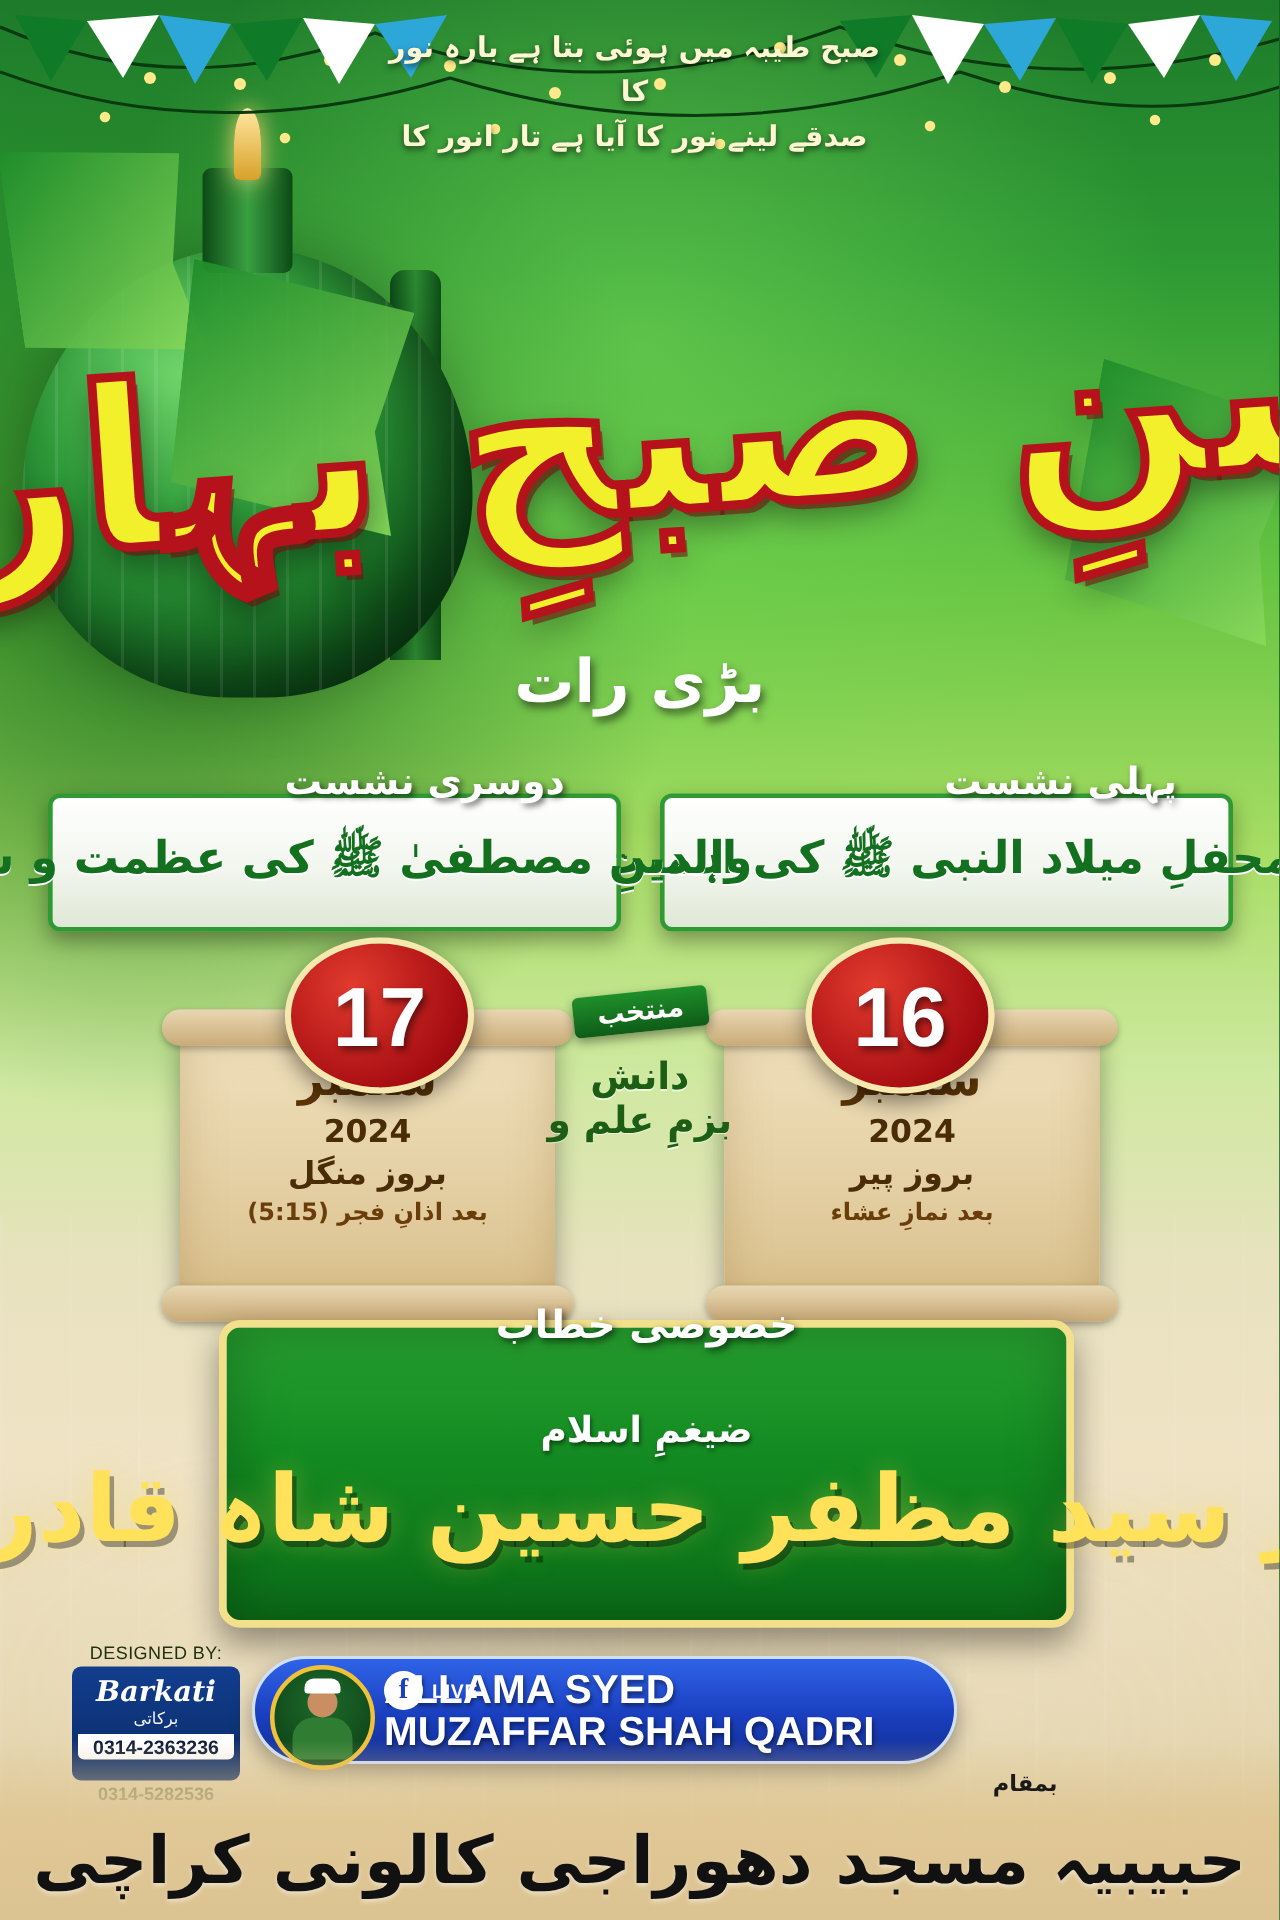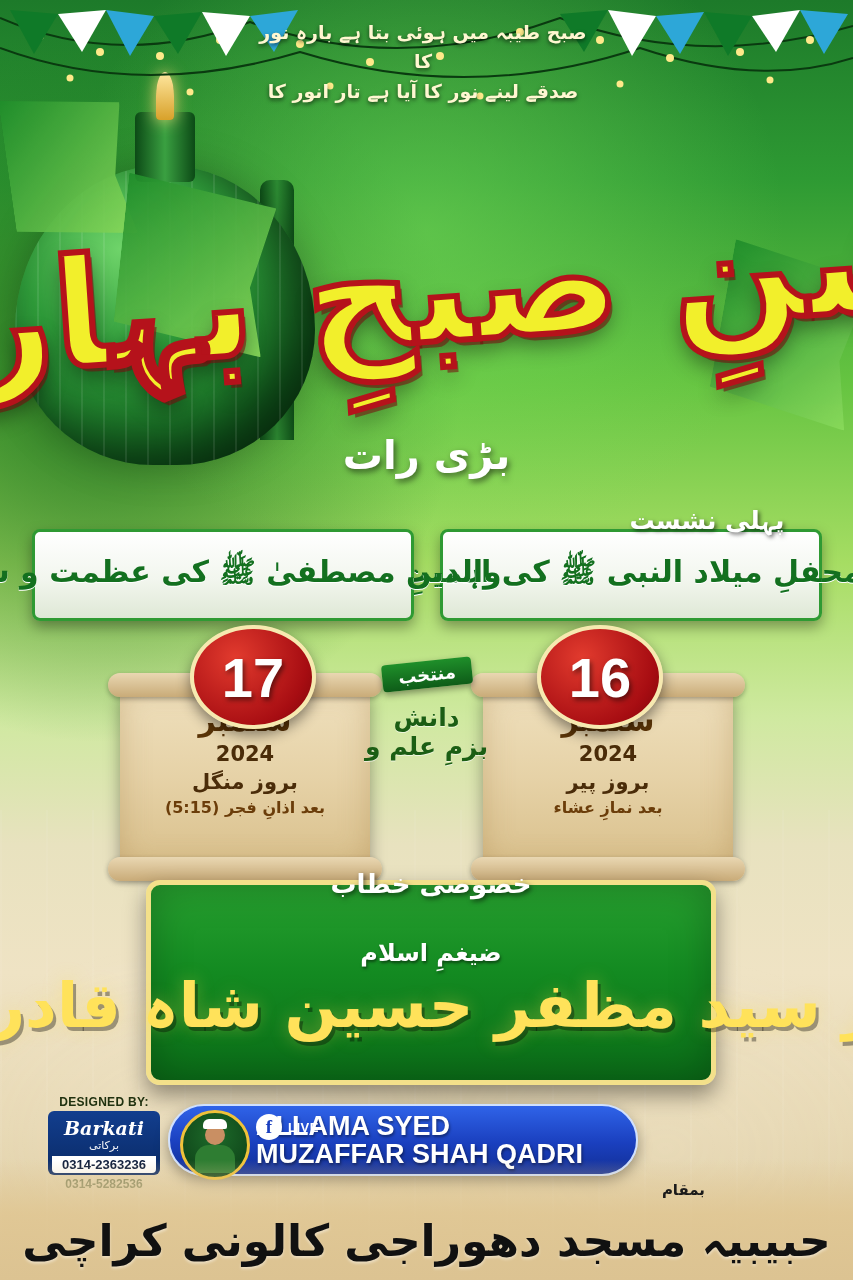--- a/index.html
+++ b/index.html
@@ -214,26 +214,26 @@
     font-size:62px;font-weight:bold;color:#ffe25a;
     text-shadow:3px 4px 0 rgba(0,0,0,.35), 0 0 18px rgba(255,220,80,.35);
     white-space:nowrap;letter-spacing:-1px;
   }
 
   
   .designedby{
     position:absolute;left:48px;top:1095px;width:112px;text-align:center;
   }
   .designedby .lbl{
-    font-size:12px;font-weight:bold;color:#20310f;letter-spacing:.3px;
+    font-size:12px;font-weight:normal;color:#20310f;letter-spacing:.3px;
     font-family:"Liberation Sans", sans-serif;
   }
   .designedby .card{
     margin-top:2px;background:linear-gradient(180deg,#123e8e,#0a2a66);
-    border-radius:6px;padding:6px 4px 2px;color:#fff;
+    border-radius:6px;padding:6px 4px 14px;color:#fff;
   }
   .designedby .brand{
     font-family:"DejaVu Serif", serif;font-style:italic;font-size:19px;font-weight:bold;
   }
   .designedby .ar{font-family:"DejaVu Sans", sans-serif;font-size:11px;opacity:.95;}
   .designedby .phone{
     background:#fff;color:#0a1a3a;font-size:13px;font-weight:bold;
     margin-top:4px;border-radius:0 0 4px 4px;padding:1px 0;
     font-family:"Liberation Sans", sans-serif;
   }
@@ -352,20 +352,21 @@
     <div class="title-main">جشنِ صبحِ بہاراں</div>
   </div>
   <div class="title-sub">بڑی رات</div>
 
   <div class="sessions">
     <div class="session">
       <div class="stitle">پہلی نشست</div>
       <div class="stext">محفلِ میلاد النبی ﷺ کی اہمیت</div>
     </div>
     <div class="session">
+      <div class="stitle">دوسری نشست</div>
       <div class="stext">والدینِ مصطفیٰ ﷺ کی عظمت و شان</div>
     </div>
   </div>
 
   <div class="scrolls">
 
     <div class="scroll right">
       <div class="inner">
         <div class="month">ستمبر</div>
         <div class="day">2024</div>

